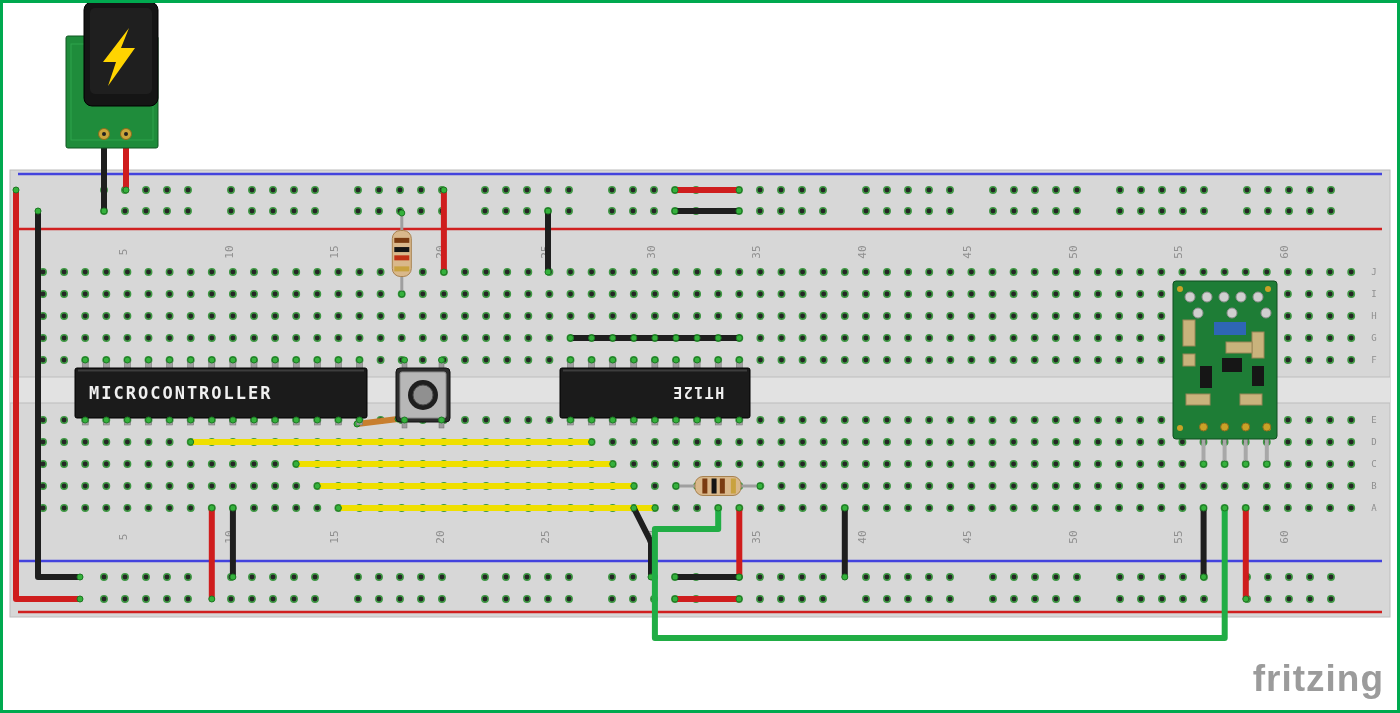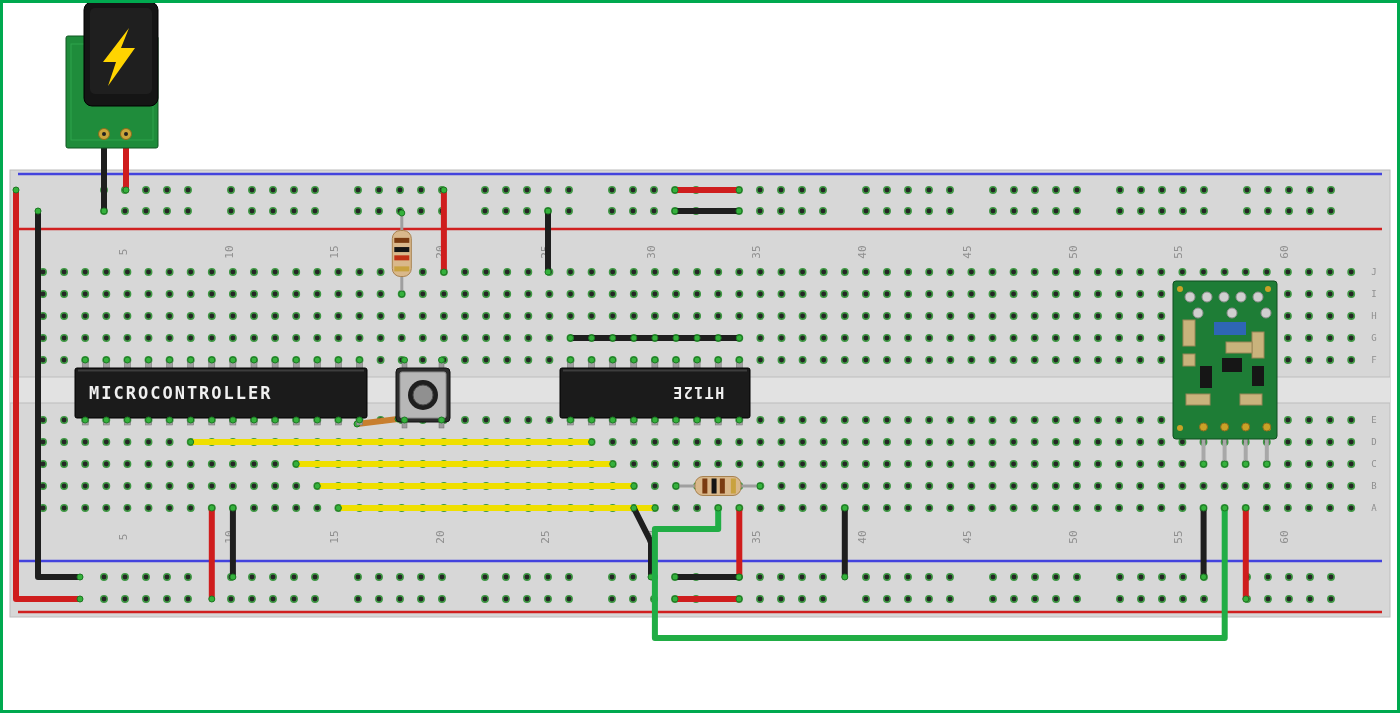--- a/index.html
+++ b/index.html
@@ -1195,14 +1195,15 @@
         <circle cx="1180" cy="289" r="3" fill="#c9a227"></circle>
         <circle cx="1268" cy="289" r="3" fill="#c9a227"></circle>
         <circle cx="1180" cy="428" r="3" fill="#c9a227"></circle>
         <circle cx="1268" cy="428" r="3" fill="#c9a227"></circle>
         <circle cx="1203.5" cy="427" r="4" fill="#c9a227" stroke="#8a6d1d"></circle>
         <circle cx="1224.6000000000001" cy="427" r="4" fill="#c9a227" stroke="#8a6d1d"></circle>
         <circle cx="1245.7" cy="427" r="4" fill="#c9a227" stroke="#8a6d1d"></circle>
         <circle cx="1266.8000000000002" cy="427" r="4" fill="#c9a227" stroke="#8a6d1d"></circle>
       </g>
     </svg>
+  <div class="watermark">fritzing</div>
   <div class="frame"></div>
 </div>
 
 </body></html>

